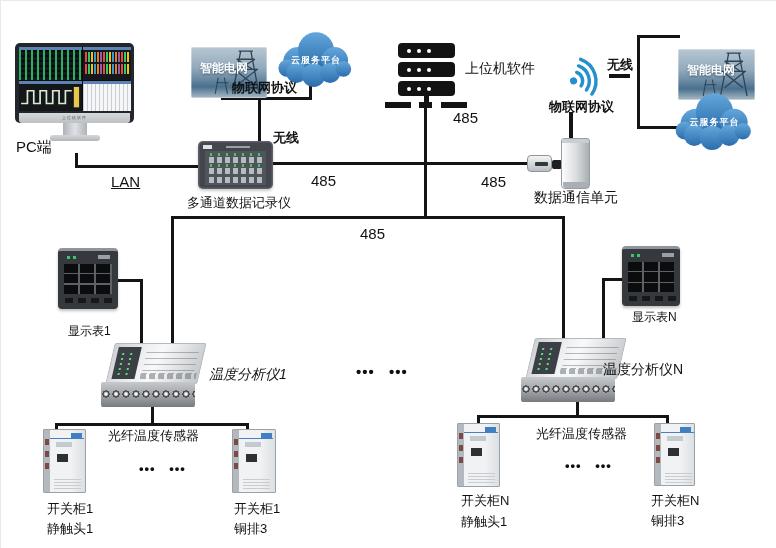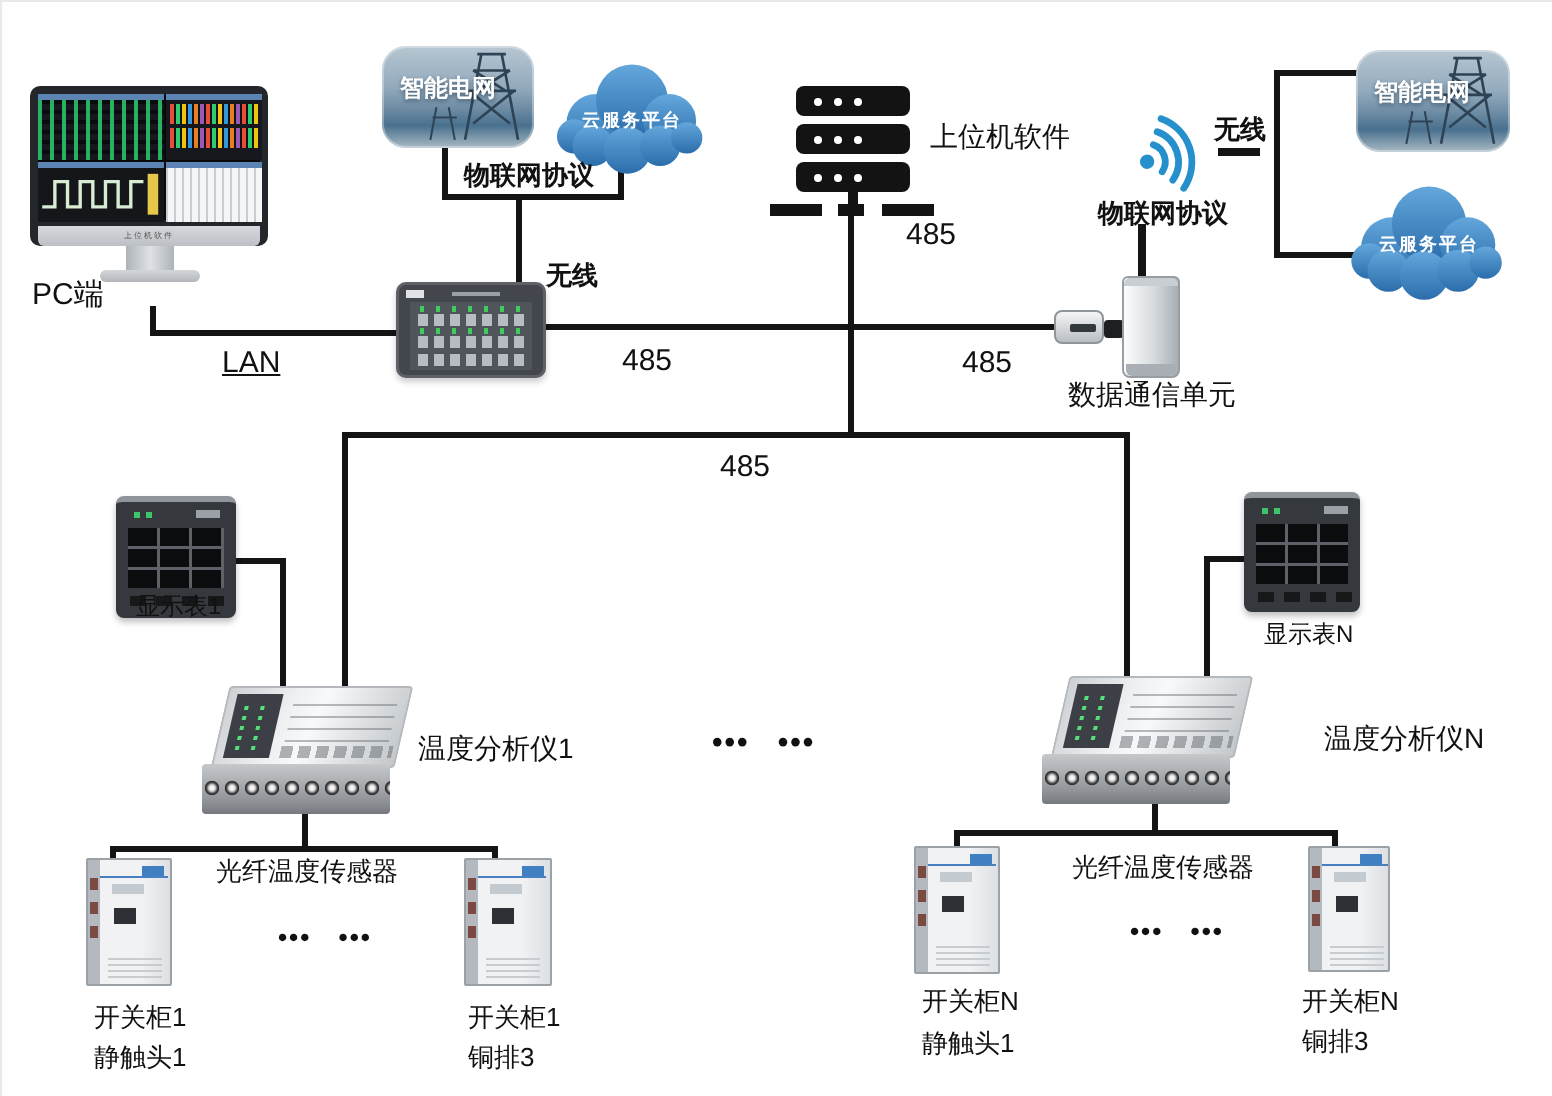--- a/index.html
+++ b/index.html
@@ -26,23 +26,23 @@
   .mq2{background:#16181d;}
   .barband{height:10px;margin:2px 2px 0;background:repeating-linear-gradient(90deg,#e74c3c 0 2px,#111 2px 3px,#2ecc71 3px 5px,#111 5px 6px,#f1c40f 6px 8px,#111 8px 9px,#3498db 9px 11px,#111 11px 12px,#e67e22 12px 14px,#111 14px 15px,#9b59b6 15px 17px,#111 17px 18px);}
   .mq3{background:#14161a;}
   .mq4{background:#f5f6f7;background-image:repeating-linear-gradient(90deg,#c9cdd1 0 1px,transparent 1px 4px);}
   .mon-strip{position:absolute;left:4px;right:4px;bottom:0;height:10px;background:linear-gradient(#d6d9dc,#bcc0c4);
              border-radius:0 0 3px 3px;text-align:center;font-size:4px;line-height:10px;color:#555;letter-spacing:1px;}
   .mon-neck{position:absolute;left:62px;top:122px;width:24px;height:13px;background:linear-gradient(90deg,#aeb3b8,#dfe2e5,#aeb3b8);}
   .mon-base{position:absolute;left:49px;top:134px;width:50px;height:6px;border-radius:3px;background:linear-gradient(#d4d7da,#b2b6ba);}
 
   
-  .sg{position:absolute;border-radius:12px;overflow:hidden;
+  .sg{position:absolute;border-radius:2px;overflow:hidden;
       background:linear-gradient(180deg,#b7c6d2 0%,#93abbd 40%,#6c8ba3 62%,#49708e 78%,#a9bac4 100%);
-      box-shadow:inset 0 0 0 1px rgba(255,255,255,.35);}
+      box-shadow:inset 0 0 0 1px rgba(255,255,255,.35);margin-top:24px;}
   .sg-text{position:absolute;left:9px;top:13px;color:#fff;font-weight:bold;font-size:12px;text-shadow:0 1px 2px rgba(20,40,60,.55);}
   .sg svg{position:absolute;right:0;top:0;height:100%;}
 
   
   .cloud{position:absolute;}
   .cloud svg{width:100%;height:100%;}
   .cloud-text{position:absolute;left:0;right:0;top:44%;text-align:center;color:#fff;font-weight:bold;font-size:9px;letter-spacing:1px;}
 
   
   .server{position:absolute;left:384px;top:42px;width:82px;height:64px;}
@@ -212,20 +212,21 @@
         <circle cx="73" cy="56" r="13"></circle>
           <circle cx="90" cy="51" r="10"></circle>
       </g>
     </svg>
     <span class="cloud-text">云服务平台</span>
   </div>
   <div class="lbl b" style="left:231px;top:78px;">物联网协议</div>
   <div class="lbl b" style="left:272px;top:128px;">无线</div>
 
   <div class="recorder"></div>
+  <div class="lbl" style="left:186px;top:193px;">多通道数据记录仪</div>
   <div class="lbl f15" style="left:310px;top:171px;">485</div>
 
   <div class="server">
     <div class="srv-bar" style="top:0;">
       <span class="srv-dot"></span>
         <span class="srv-dot"></span>
         <span class="srv-dot"></span>
     </div>
     <div class="srv-bar" style="top:19px;">
       <span class="srv-dot"></span>
@@ -283,27 +284,27 @@
           <circle cx="30" cy="56" r="13"></circle>
           <circle cx="52" cy="59" r="15"></circle>
         <circle cx="73" cy="56" r="13"></circle>
           <circle cx="90" cy="51" r="10"></circle>
       </g>
     </svg>
     <span class="cloud-text">云服务平台</span>
   </div>
 
   <div class="meter" style="left:57px;top:247px;width:60px;height:58px;"></div>
-  <div class="lbl f12" style="left:67px;top:294px;">显示表1</div>
+  <div class="lbl f12" style="left:67px;top:322px;">显示表1</div>
 
   <div class="analyzer" style="left:100px;top:342px;">
     <div class="an-top"></div>
     <div class="an-front"></div>
   </div>
-  <div class="lbl f14" style="left:208px;top:365px;">温度分析仪1</div>
+  <div class="lbl f14" style="left:208px;top:365px;font-style:italic;">温度分析仪1</div>
 
   <div class="lbl" style="left:107px;top:426px;">光纤温度传感器</div>
 
   <div class="cab" style="left:42px;top:428px;"></div>
   <div class="cab" style="left:231px;top:428px;width:44px;"></div>
   <div class="dots" style="left:138px;top:460px;font-size:13px;">••• •••</div>
 
   <div class="lbl" style="left:46px;top:499px;">开关柜1</div>
   <div class="lbl" style="left:46px;top:519px;">静触头1</div>
   <div class="lbl" style="left:233px;top:499px;">开关柜1</div>
@@ -311,21 +312,21 @@
 
   <div class="dots" style="left:355px;top:362px;font-size:15px;">••• •••</div>
 
   <div class="meter" style="left:621px;top:245px;width:58px;height:57px;"></div>
   <div class="lbl f12" style="left:631px;top:308px;">显示表N</div>
 
   <div class="analyzer" style="left:520px;top:337px;">
     <div class="an-top"></div>
     <div class="an-front"></div>
   </div>
-  <div class="lbl f14" style="left:661px;top:360px;">温度分析仪N</div>
+  <div class="lbl f14" style="left:602px;top:360px;">温度分析仪N</div>
 
   <div class="lbl" style="left:535px;top:424px;">光纤温度传感器</div>
 
   <div class="cab" style="left:456px;top:422px;"></div>
   <div class="cab" style="left:653px;top:422px;width:41px;height:63px;"></div>
   <div class="dots" style="left:564px;top:457px;font-size:13px;">••• •••</div>
 
   <div class="lbl" style="left:460px;top:491px;">开关柜N</div>
   <div class="lbl" style="left:460px;top:512px;">静触头1</div>
   <div class="lbl" style="left:650px;top:491px;">开关柜N</div>

